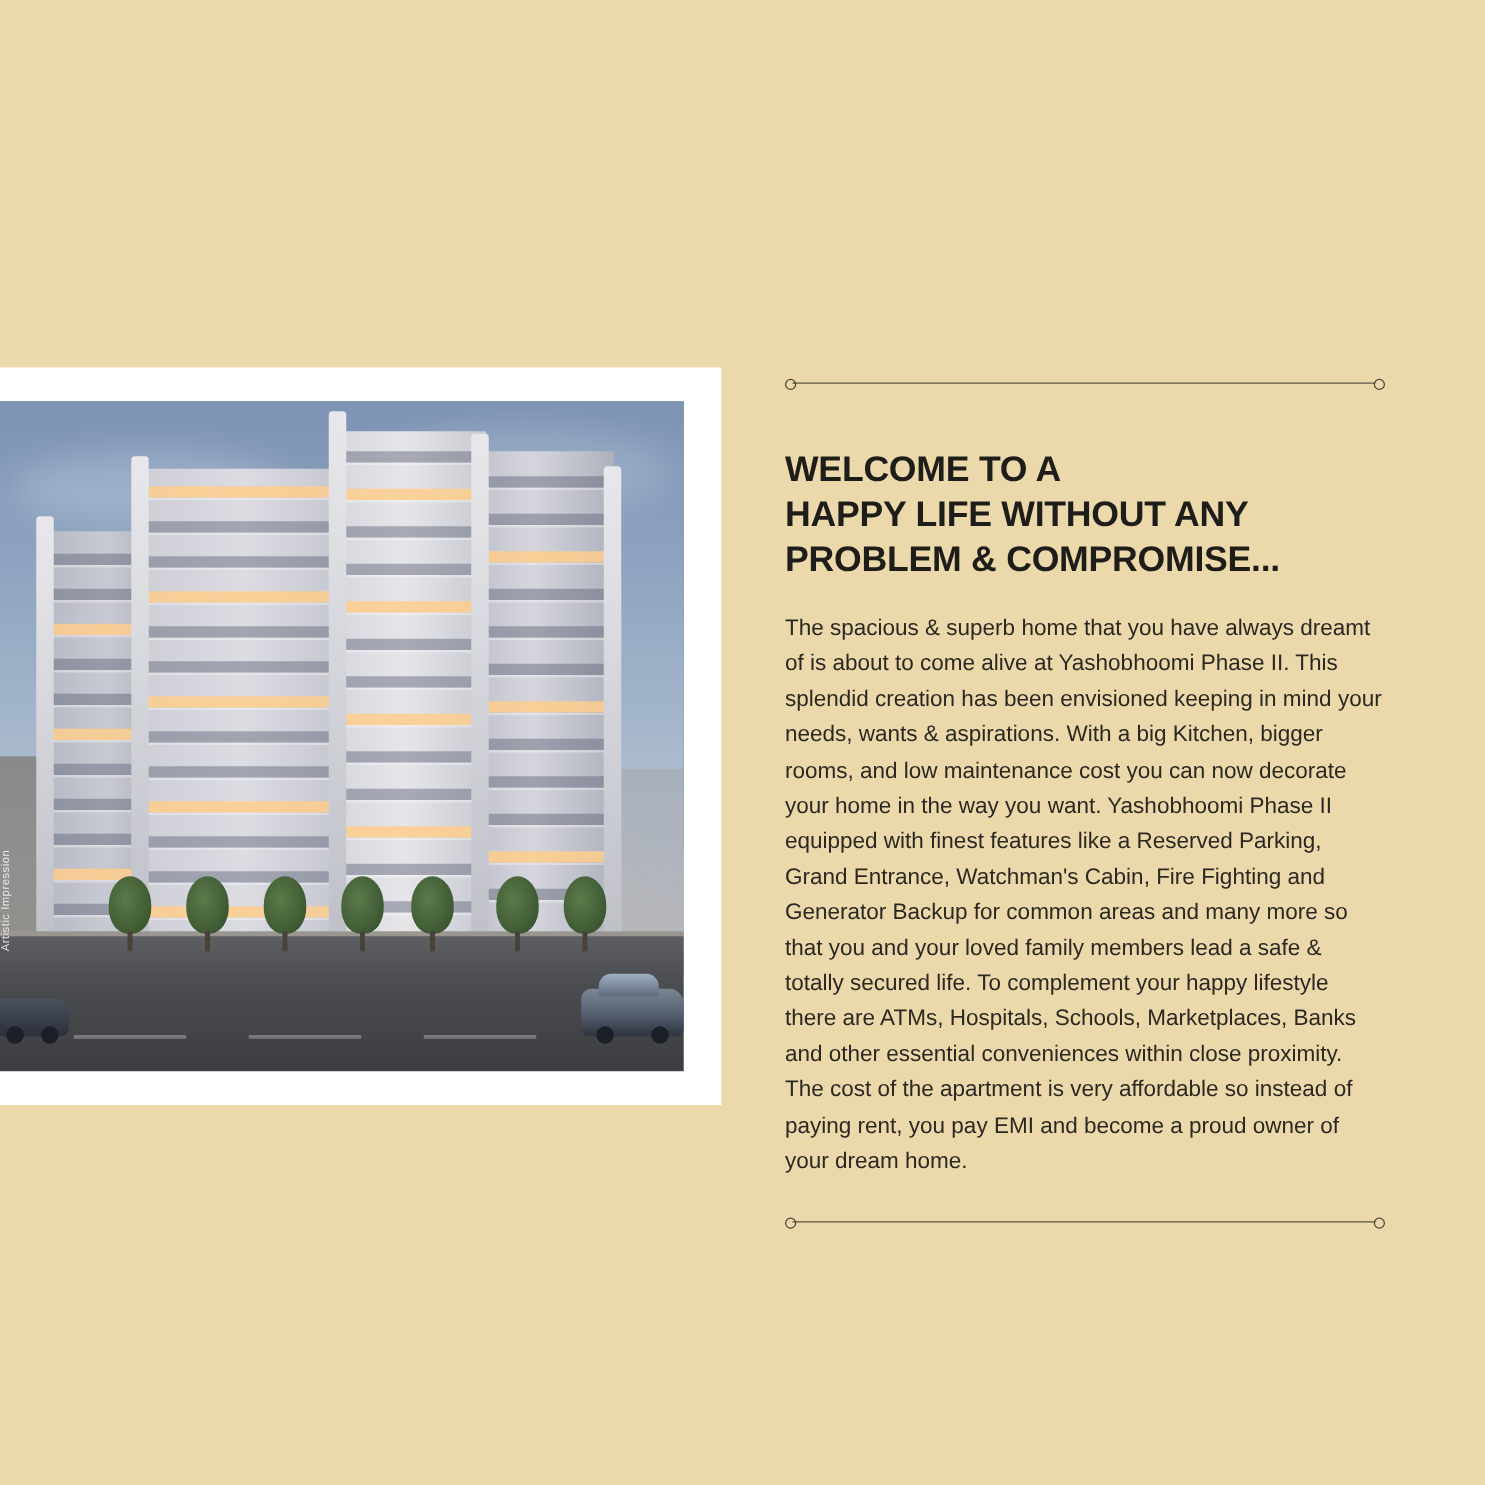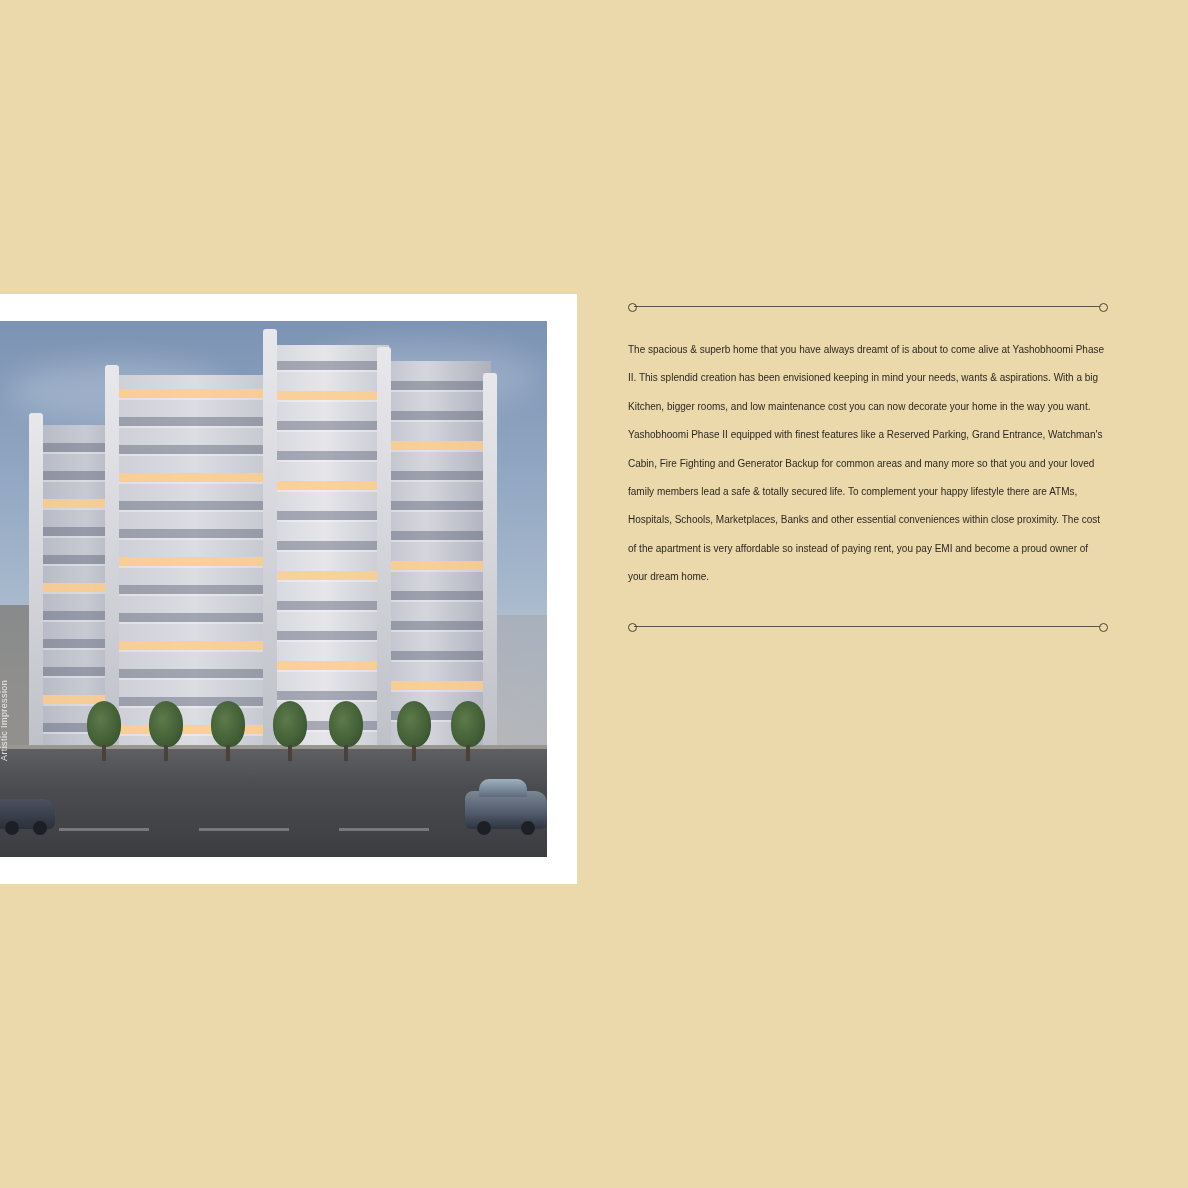--- a/index.html
+++ b/index.html
@@ -253,21 +253,21 @@
     line-height: 36px;
     font-weight: bold;
     letter-spacing: -0.2px;
     color: #1f1d1a;
     font-family: "Liberation Sans", sans-serif;
   }
   .heading span { display: block; }
 
   .body-copy {
     margin: 22px 0 0 0;
-    font-size: 10px;
+    font-size: 18px;
     line-height: 28.4px;
     color: #2b2822;
     text-align: left;
     font-family: "Liberation Sans", sans-serif;
   }
   .rule-bottom {
     margin-top: 28px;
   }
 </style>
 </head>
@@ -410,20 +410,25 @@
 </div>
 
 <div class="content">
 
   <div class="rule">
     <div class="dot left"></div>
     <div class="line"></div>
     <div class="dot right"></div>
   </div>
 
+  <h1 class="heading">
+    <span>WELCOME TO A</span>
+    <span>HAPPY LIFE WITHOUT ANY</span>
+    <span>PROBLEM &amp; COMPROMISE...</span>
+  </h1>
 
   <p class="body-copy">The spacious &amp; superb home that you have always dreamt of is about to come alive at Yashobhoomi Phase II. This splendid creation has been envisioned keeping in mind your needs, wants &amp; aspirations. With a big Kitchen, bigger rooms, and low maintenance cost you can now decorate your home in the way you want. Yashobhoomi Phase II equipped with finest features like a Reserved Parking, Grand Entrance, Watchman's Cabin, Fire Fighting and Generator Backup for common areas and many more so that you and your loved family members lead a safe &amp; totally secured life. To complement your happy lifestyle there are ATMs, Hospitals, Schools, Marketplaces, Banks and other essential conveniences within close proximity. The cost of the apartment is very affordable so instead of paying rent, you pay EMI and become a proud owner of your dream home.</p>
 
   <div class="rule rule-bottom">
     <div class="dot left"></div>
     <div class="line"></div>
     <div class="dot right"></div>
   </div>
 </div>
 

